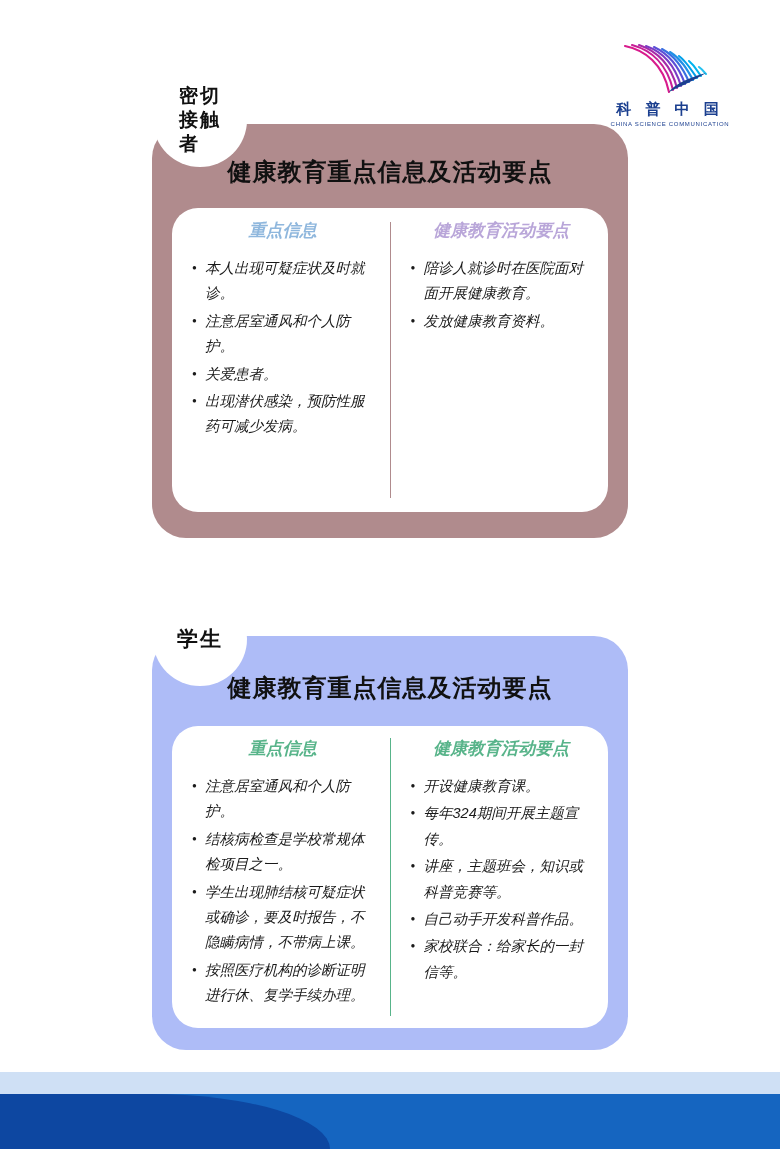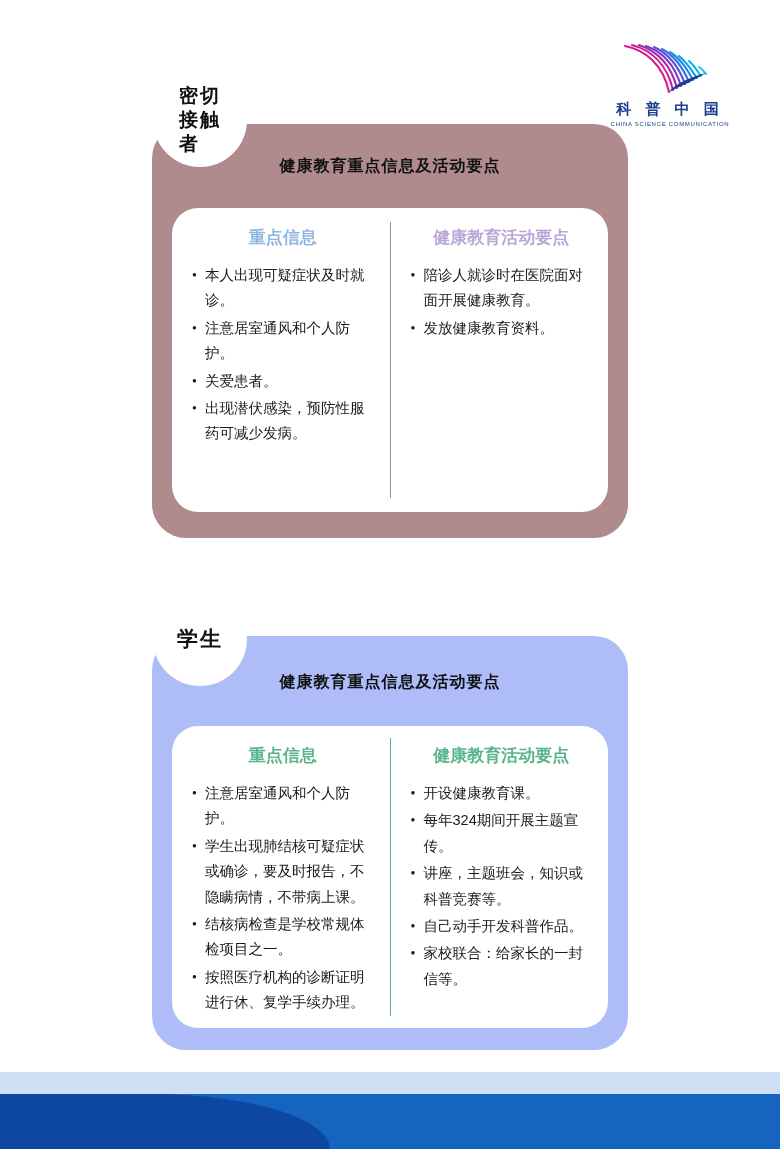--- a/index.html
+++ b/index.html
@@ -52,21 +52,21 @@
     position: absolute;
     background: #ffffff;
     border-radius: 26px;
     display: flex;
   }
   .card-title {
     position: absolute;
     left: 0;
     right: 0;
     text-align: center;
-    font-size: 16px;
+    font-size: 24px;
     font-weight: bold;
     color: #111111;
     letter-spacing: 1px;
   }
 
   
   .badge {
     position: absolute;
     border-radius: 50%;
     background: #ffffff;
@@ -75,22 +75,23 @@
     justify-content: center;
     text-align: left;
     font-weight: bold;
     color: #111111;
     line-height: 1.25;
     z-index: 5;
   }
 
   .col {
     flex: 1;
-    padding: 18px 16px 10px 20px;
+    padding: 11px 16px 10px 20px;
     box-sizing: border-box;
+    font-style: italic;
   }
   .col-head {
     text-align: center;
     font-size: 17px;
     font-weight: bold;
     margin-bottom: 14px;
   }
   .bullets {
     list-style: none;
     margin: 0;
@@ -261,22 +262,22 @@
   <div>学生</div>
 </div>
 
 <div class="card" id="card-students">
   <div class="card-title">健康教育重点信息及活动要点</div>
   <div class="card-inner">
     <div class="col">
       <div class="col-head" style="color:#58b48a">重点信息</div>
       <ul class="bullets">
         <li>注意居室通风和个人防护。</li>
+        <li>结核病检查是学校常规体检项目之一。</li>
         <li>学生出现肺结核可疑症状或确诊，要及时报告，不隐瞒病情，不带病上课。</li>
-        <li>结核病检查是学校常规体检项目之一。</li>
         <li>按照医疗机构的诊断证明进行休、复学手续办理。</li>
       </ul>
     </div>
     <div class="divider-green"></div>
     <div class="col">
       <div class="col-head" style="color:#58b48a">健康教育活动要点</div>
       <ul class="bullets">
         <li>开设健康教育课。</li>
         <li>每年324期间开展主题宣传。</li>
         <li>讲座，主题班会，知识或科普竞赛等。</li>

